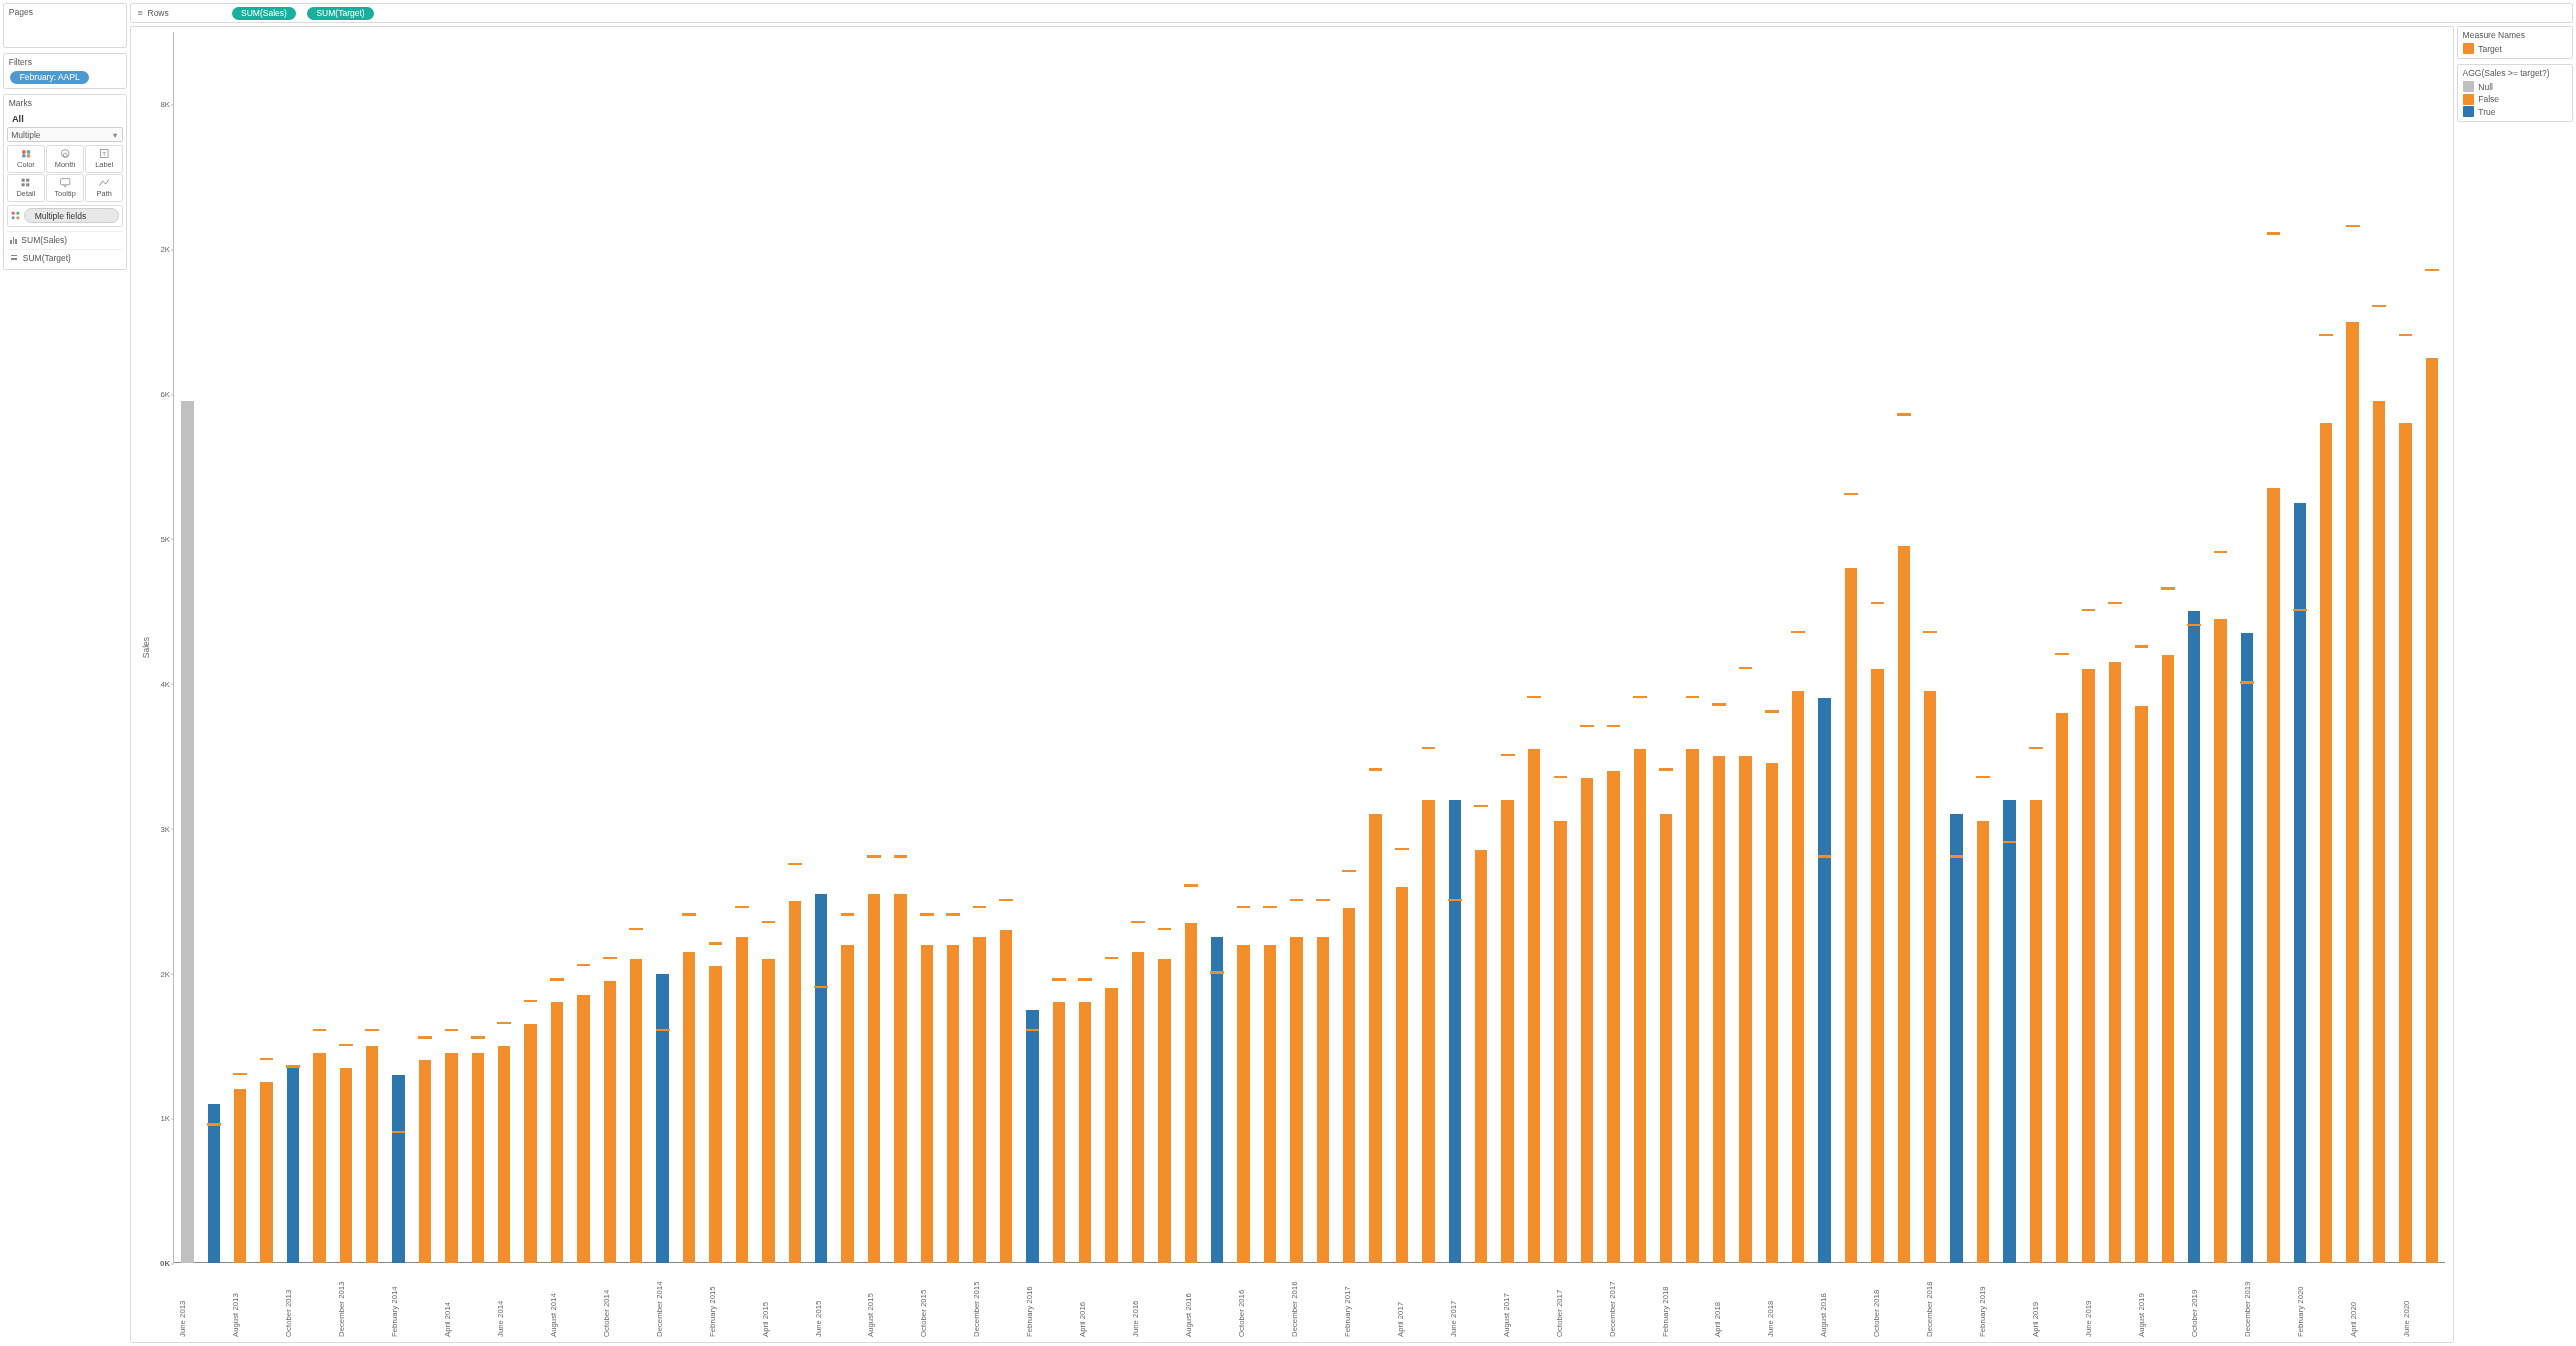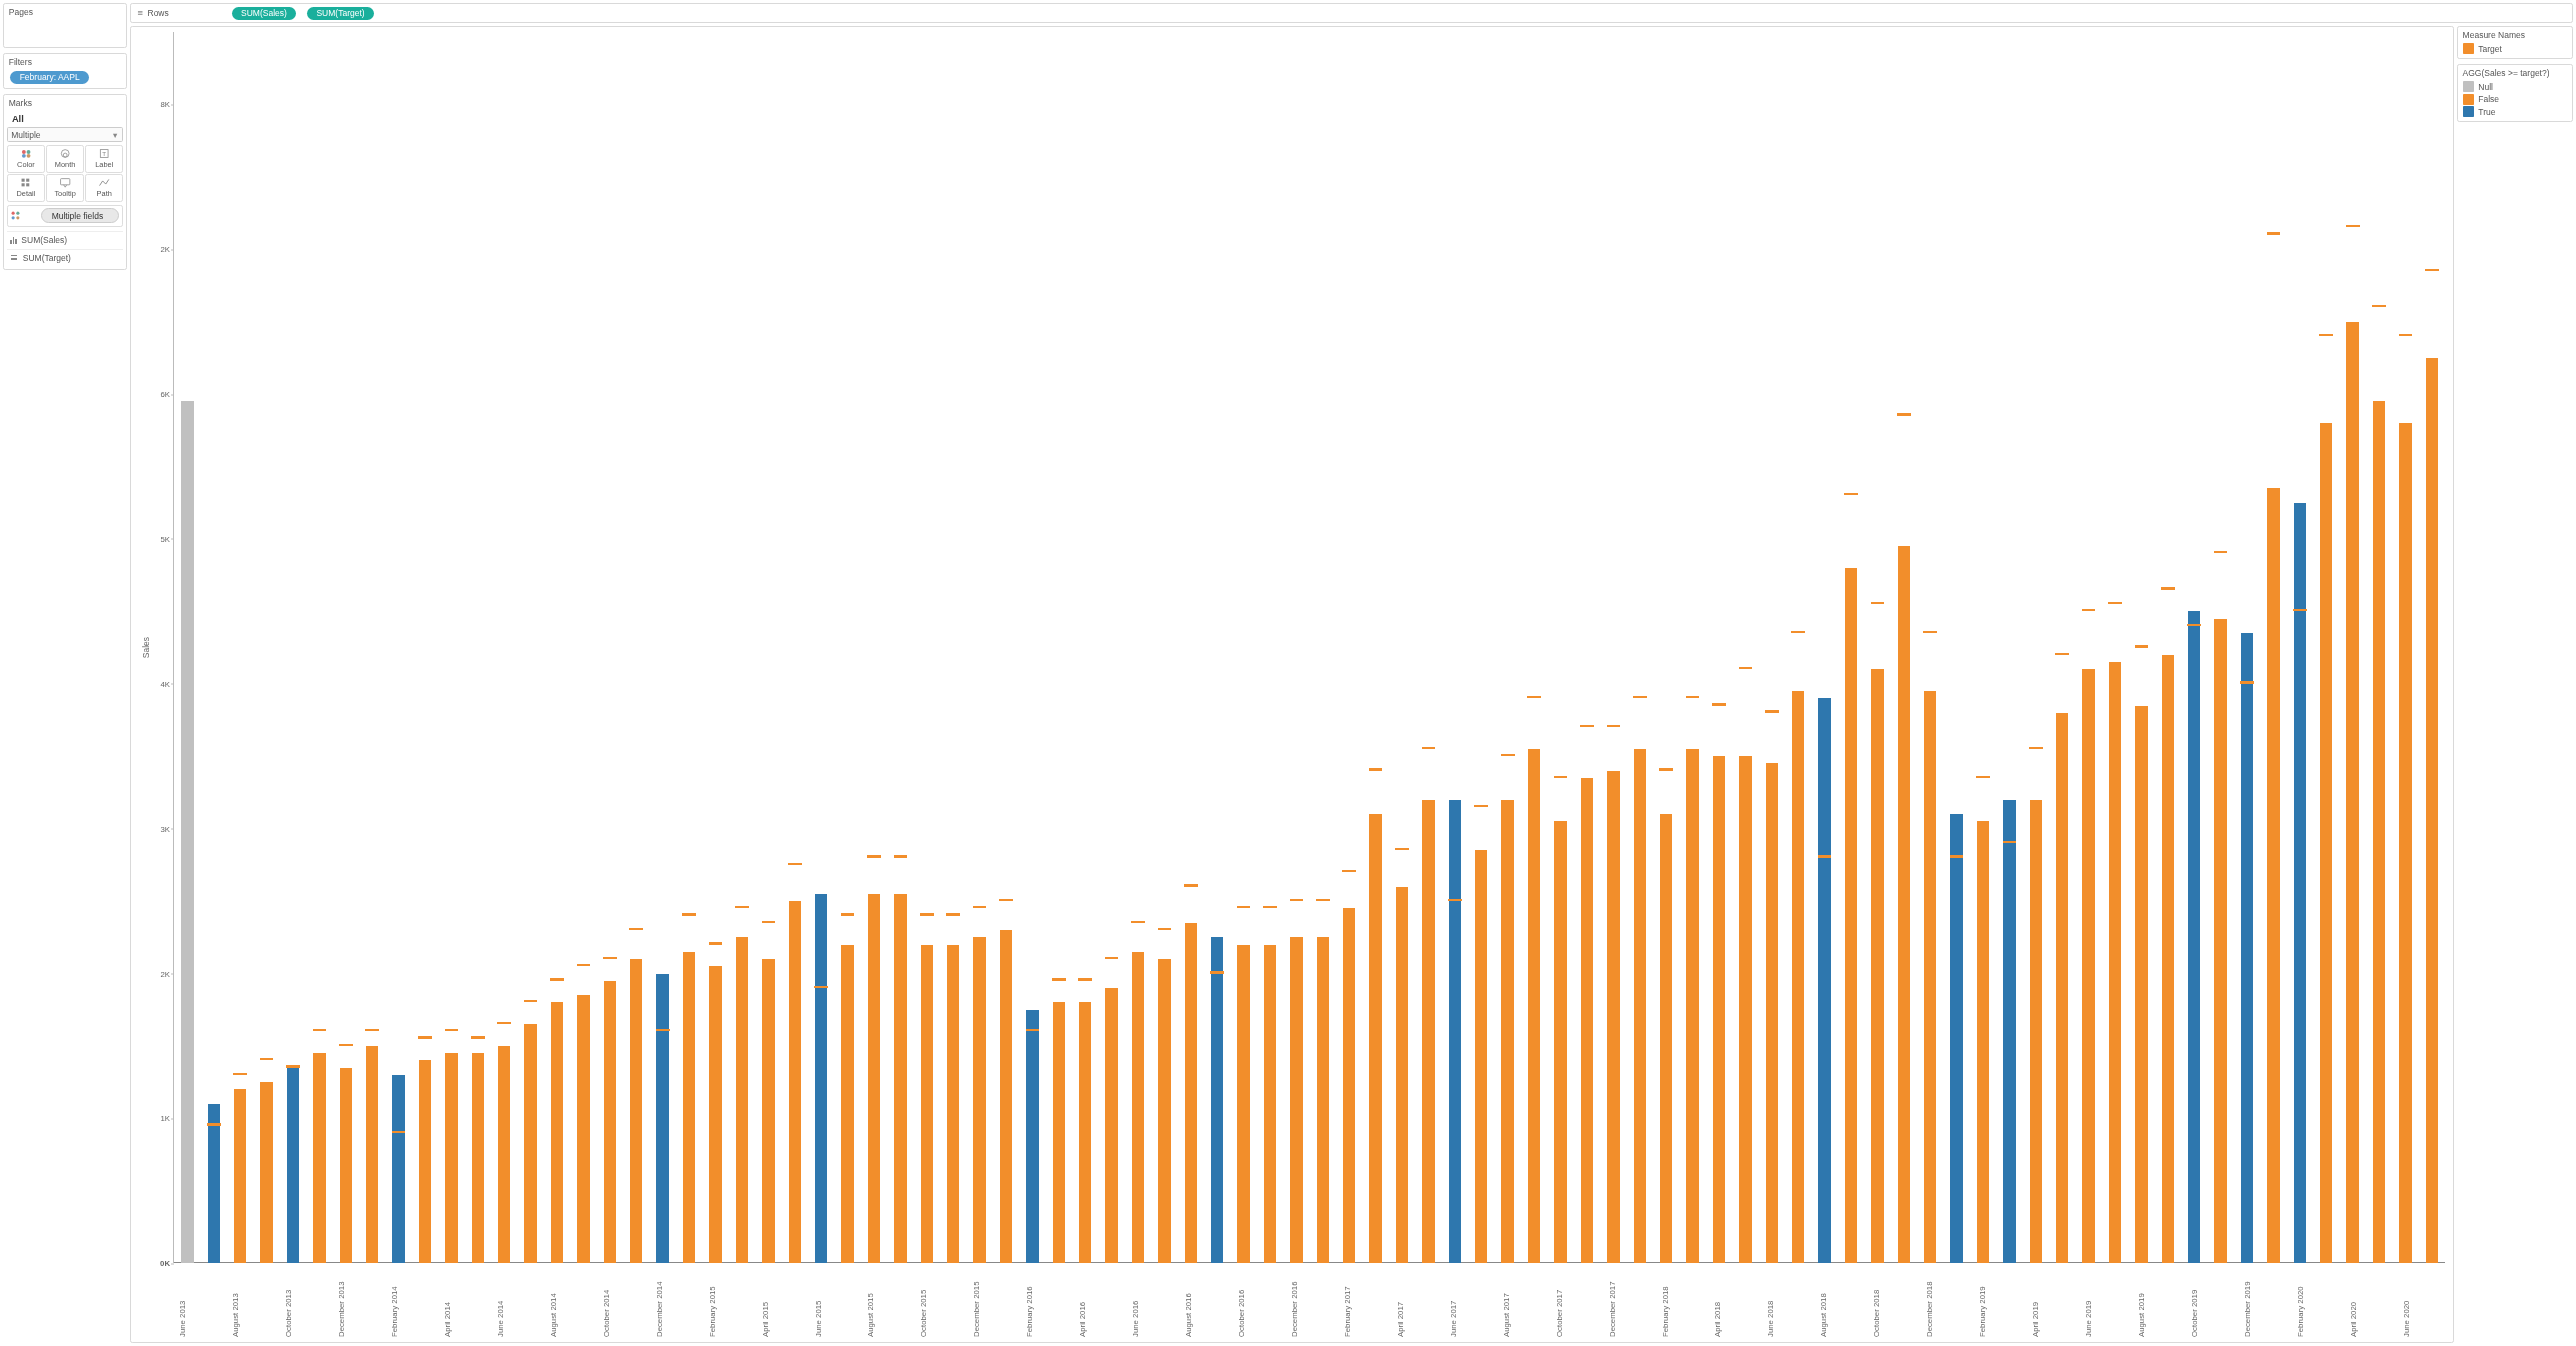--- a/index.html
+++ b/index.html
@@ -70,21 +70,21 @@
     gap: 1.6px;
     margin-top: 3.1px;
   }
   .mark-btn {
     border: 0.8px solid #ddd; border-radius: 2.3px; text-align: center;
     padding: 2.3px 0; font-size: 7.4px; color: #555; cursor: pointer;
     display: flex; flex-direction: column; align-items: center; gap: 0.8px;
   }
   .mark-btn svg { width: 12.4px; height: 11px; }
   .mark-row-pill {
-    display: flex; align-items: center; gap: 19px; padding: 1.6px 1.6px;
+    display: flex; align-items: center; gap: 2px; padding: 1.6px 1.6px;
     border: 0.8px solid #ddd; border-radius: 2.3px; margin-top: 3.1px;
   }
   .mark-row-text {
     display: flex; align-items: center; gap: 4.7px; padding: 3.1px 3.1px;
     font-size: 8.5px; color: #555;
   }
   .icon-bars { display: inline-flex; gap: 0.8px; align-items: flex-end; }
   .icon-bars span { width: 1.6px; background: #888; display: inline-block; }
   .icon-bars span:nth-child(1){height:3.9px;} .icon-bars span:nth-child(2){height:7px;} .icon-bars span:nth-child(3){height:5.4px;}
   .icon-tick { display:inline-block; width:7.8px; height:6.2px; position:relative;}

